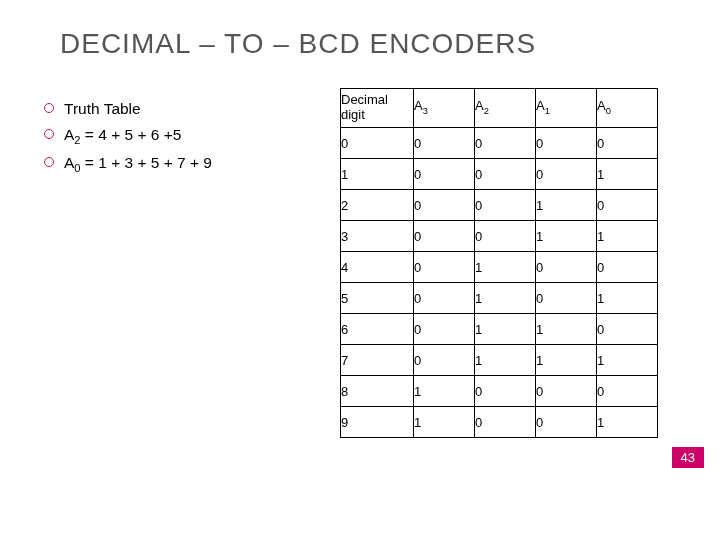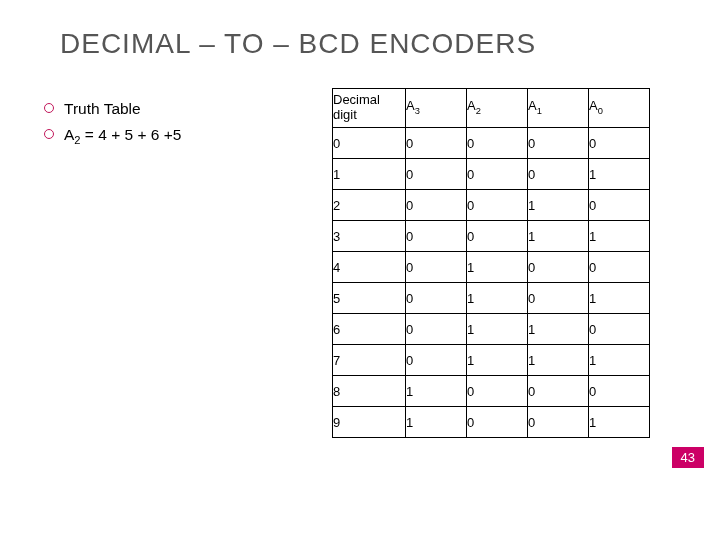--- a/index.html
+++ b/index.html
@@ -16,20 +16,21 @@
     letter-spacing: 1px;
     color: #555;
     margin: 28px 0 36px 60px;
     font-weight: normal;
   }
   .content {
     display: flex;
     flex-direction: row;
     align-items: flex-start;
     padding: 0 28px 0 40px;
+    gap: 8px;
   }
   .bullets {
     flex: 0 0 280px;
     list-style: none;
     padding: 0;
     margin: 0 0 0 0;
   }
   .bullets li {
     position: relative;
     padding-left: 24px;
@@ -89,20 +90,21 @@
 </style>
 </head>
 <body>
 
 <h1 class="title">DECIMAL – TO – BCD ENCODERS</h1>
 
 <div class="content">
   <ul class="bullets">
       <li><span>Truth Table</span></li>
       <li><span>A</span><span class="sub">2</span><span> = 4 + 5 + 6 +5</span></li>
+      <li><span>A</span><span class="sub">0</span><span> = 1 + 3 + 5 + 7 + 9</span></li>
     </ul>
   <table class="truth">
     <thead>
         <tr>
           <th><span>Decimal</span><br><span>digit</span></th>
           <th><span>A</span><span class="sub">3</span></th>
           <th><span>A</span><span class="sub">2</span></th>
           <th><span>A</span><span class="sub">1</span></th>
           <th><span>A</span><span class="sub">0</span></th>
         </tr>

